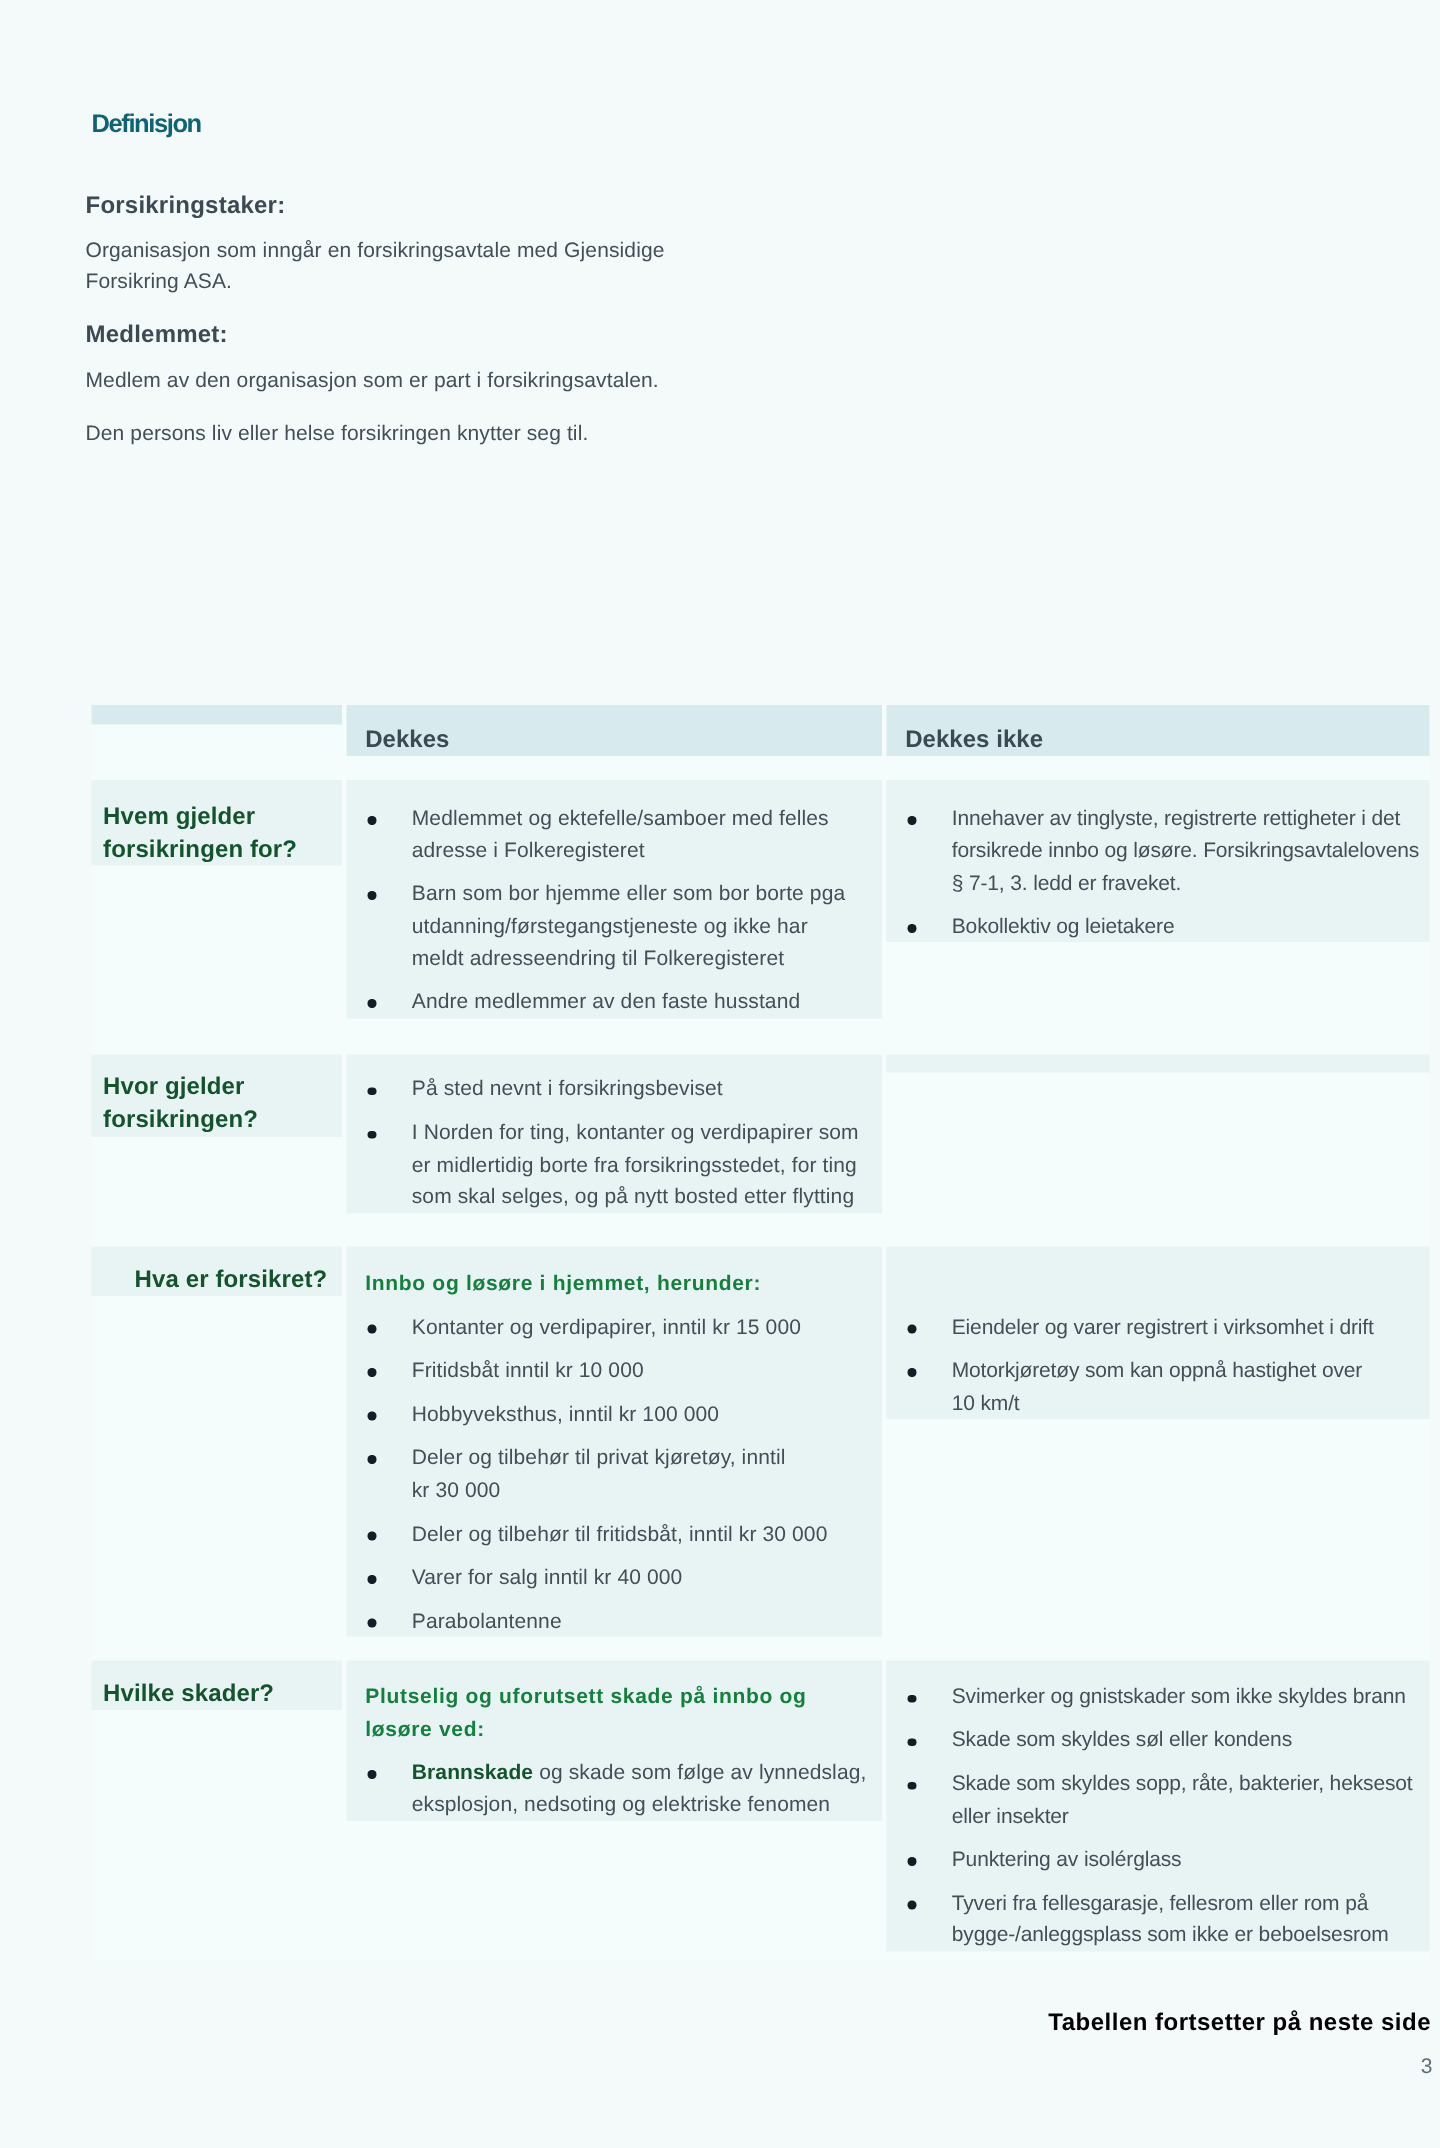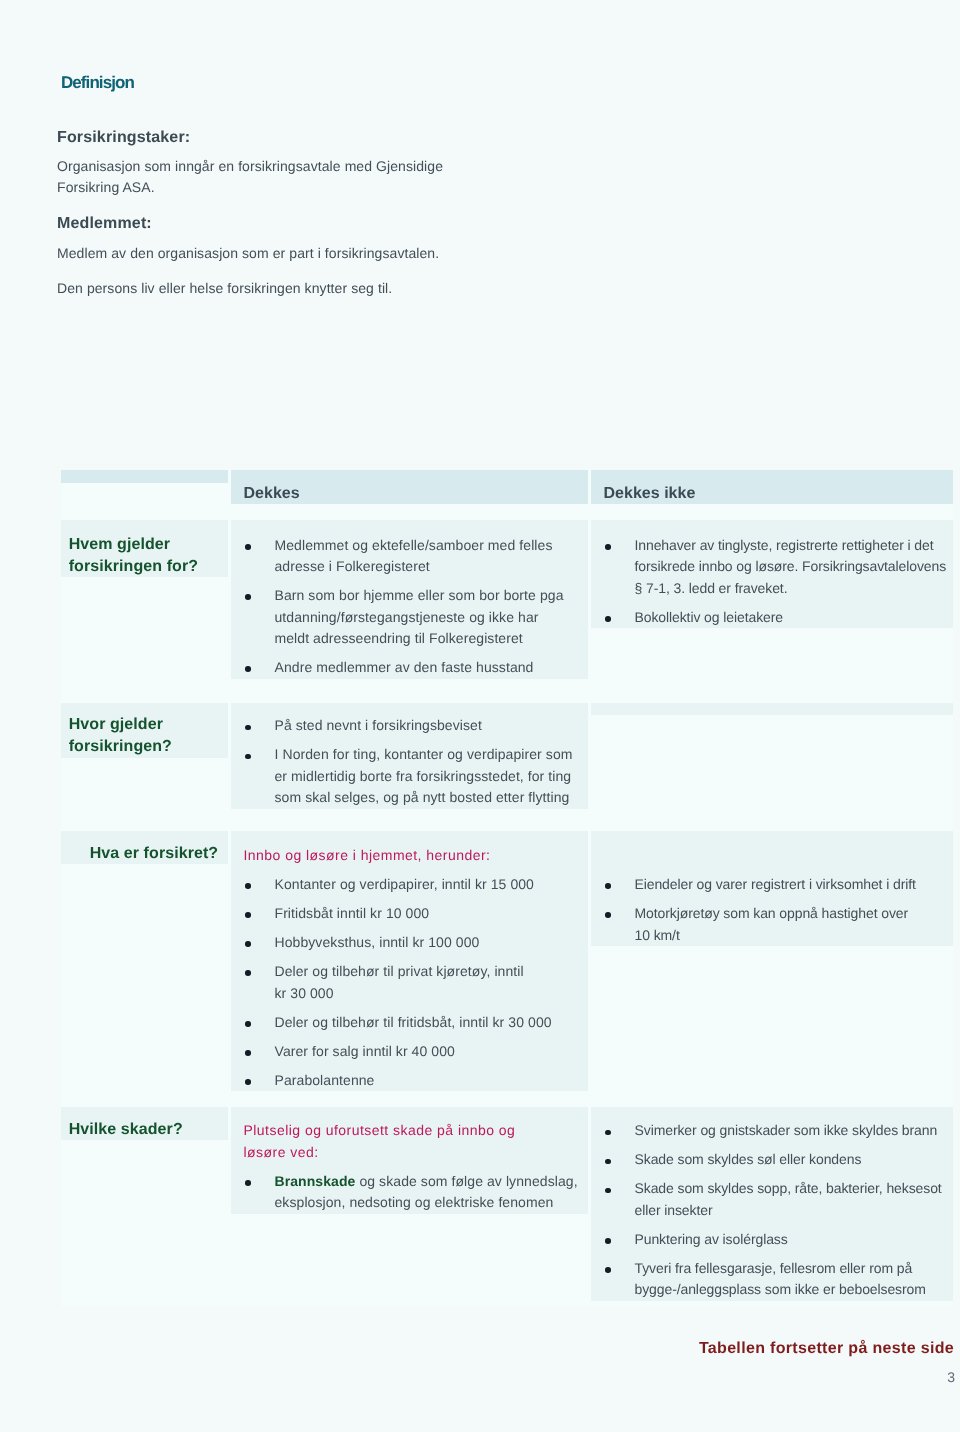--- a/index.html
+++ b/index.html
@@ -62,29 +62,29 @@
   .r2 .cellbody { padding-top:13.9px; }
   .r3 .cellbody { padding-top:13.5px; }
   ul.bl { margin:0; padding:0; list-style:none; }
   ul.bl li { position:relative; padding-left:31px; margin:0 0 7.5px 0; white-space:pre; }
   ul.bl li:last-child { margin-bottom:0; }
   ul.bl li:before {
     content:""; position:absolute; left:1.85px; top:9.4px;
     width:5.6px; height:5.6px; border-radius:50%; background:#121d26;
   }
   .subhead {
-    font-weight:normal; font-size:14px; color:#be185d; letter-spacing:0.46px;
+    font-weight:bold; font-size:14px; color:#15803d; letter-spacing:0.46px;
     margin:0 0 7.5px 0; line-height:21.5px; white-space:pre;
   }
   .spacer { height:21.5px; margin:0 0 7.5px 0; }
   b.inl { font-weight:bold; color:#14532d; }
 
   
   .footnote { position:absolute; left:0; top:1338px; width:954px; text-align:right;
-              font-size:16px; font-weight:bold; color:#7f1d1d; letter-spacing:0.33px; line-height:21.5px; }
+              font-size:16px; font-weight:bold; color:#000000; letter-spacing:0.33px; line-height:21.5px; }
   .pageno { position:absolute; left:0; top:1367px; width:955px; text-align:right;
             font-size:14px; color:#5d6c76; line-height:21.5px; }
 
 </style>
 </head>
 <body>
 
 <div class="page">
   <section class="defs">
     <h1 class="page-title">Definisjon</h1>

